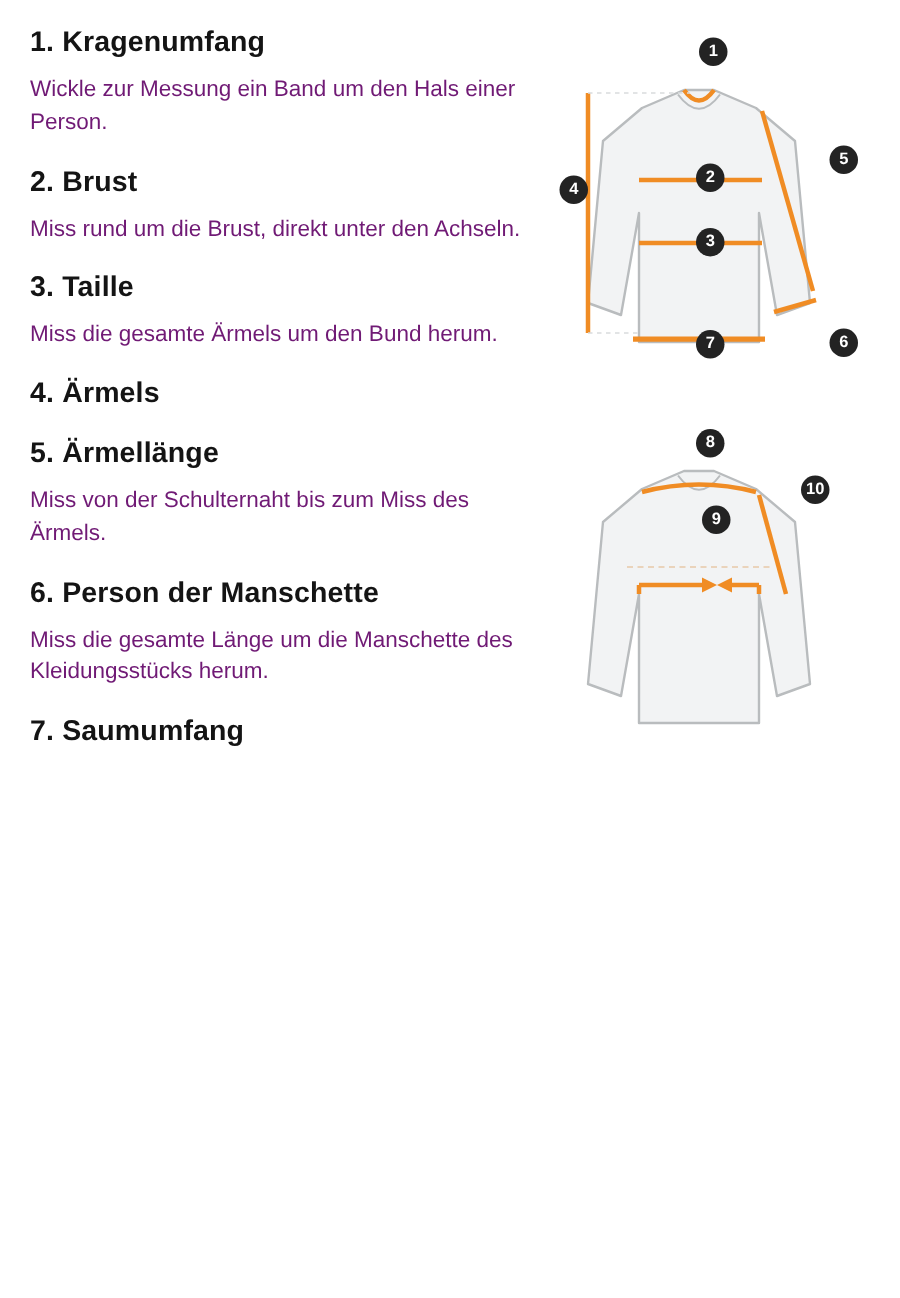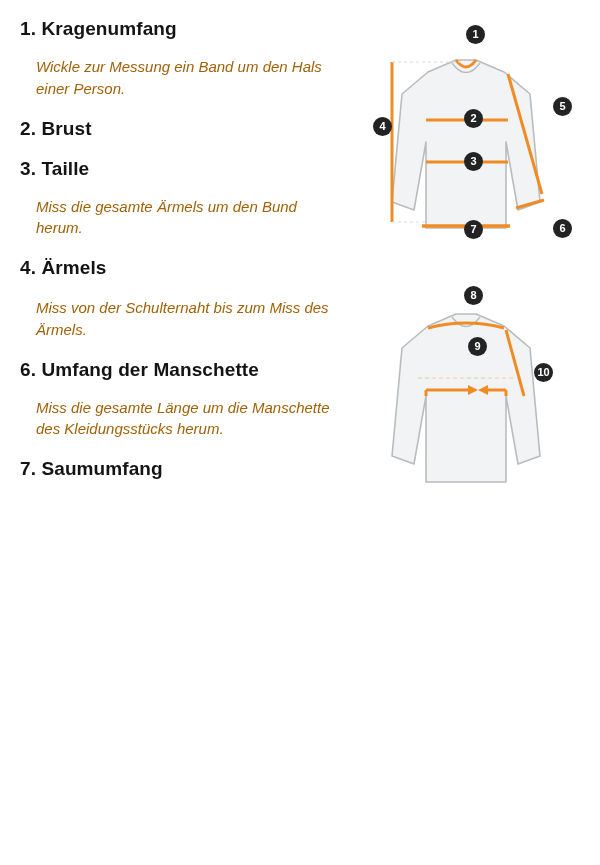--- a/index.html
+++ b/index.html
@@ -33,23 +33,22 @@
   .entry h3 {
     font-size: 19px;
     font-weight: bold;
     margin: 0 0 9px 0;
     letter-spacing: 0.1px;
     color: #141414;
   }
   .entry p {
     font-size: 15px;
     line-height: 1.45;
-    margin: 16px;
-    color: #a16207;
-    font-style: italic;
+    margin: 0;
+    color: #701a75;
   }
   .figures {
     position: absolute;
     left: 356px;
     top: 22px;
     width: 230px;
   }
   .figure {
     position: relative;
     width: 230px;
@@ -84,45 +83,50 @@
         <span>Kragenumfang</span>
       </h3>
       <p>Wickle zur Messung ein Band um den Hals einer Person.</p>
     </div>
 
     <div class="entry">
       <h3>
         <span>2.</span>
         <span>Brust</span>
       </h3>
+      <p>Miss rund um die Brust, direkt unter den Achseln.</p>
     </div>
 
     <div class="entry">
       <h3>
         <span>3.</span>
         <span>Taille</span>
       </h3>
       <p>Miss die gesamte Ärmels um den Bund herum.</p>
     </div>
 
     <div class="entry">
       <h3>
         <span>4.</span>
         <span>Ärmels</span>
       </h3>
     </div>
 
     <div class="entry">
+      <h3>
+        <span>5.</span>
+        <span>Ärmellänge</span>
+      </h3>
       <p>Miss von der Schulternaht bis zum Miss des Ärmels.</p>
     </div>
 
     <div class="entry">
       <h3>
         <span>6.</span>
-        <span>Umfang der Manschette</span>
+        <span>Person der Manschette</span>
       </h3>
       <p>Miss die gesamte Länge um die Manschette des Kleidungsstücks herum.</p>
     </div>
 
     <div class="entry">
       <h3>
         <span>7.</span>
         <span>Saumumfang</span>
       </h3>
     </div>
@@ -174,18 +178,18 @@
         <path d="M70 106 L112 106" stroke="#f08c24" stroke-width="3"></path>
         <path d="M112 101 L122 106 L112 111 Z" fill="#f08c24"></path>
         <path d="M150 112 L150 106" stroke="#f08c24" stroke-width="3"></path>
         <path d="M150 106 L132 106" stroke="#f08c24" stroke-width="3"></path>
         <path d="M132 101 L122 106 L132 111 Z" fill="#f08c24"></path>
 
         <line x1="150" y1="46" x2="168" y2="112" stroke="#f08c24" stroke-width="3"></line>
       </svg>
       <div class="badge" style="left:108px; top:2px;">8</div>
       <div class="badge" style="left:112px; top:53px;">9</div>
-      <div class="badge" style="left:178px; top:33px;margin-top:46px;">10</div>
+      <div class="badge" style="left:178px; top:33px;">10</div>
     </div>
 
   </div>
 
 </div>
 
 </body></html>

